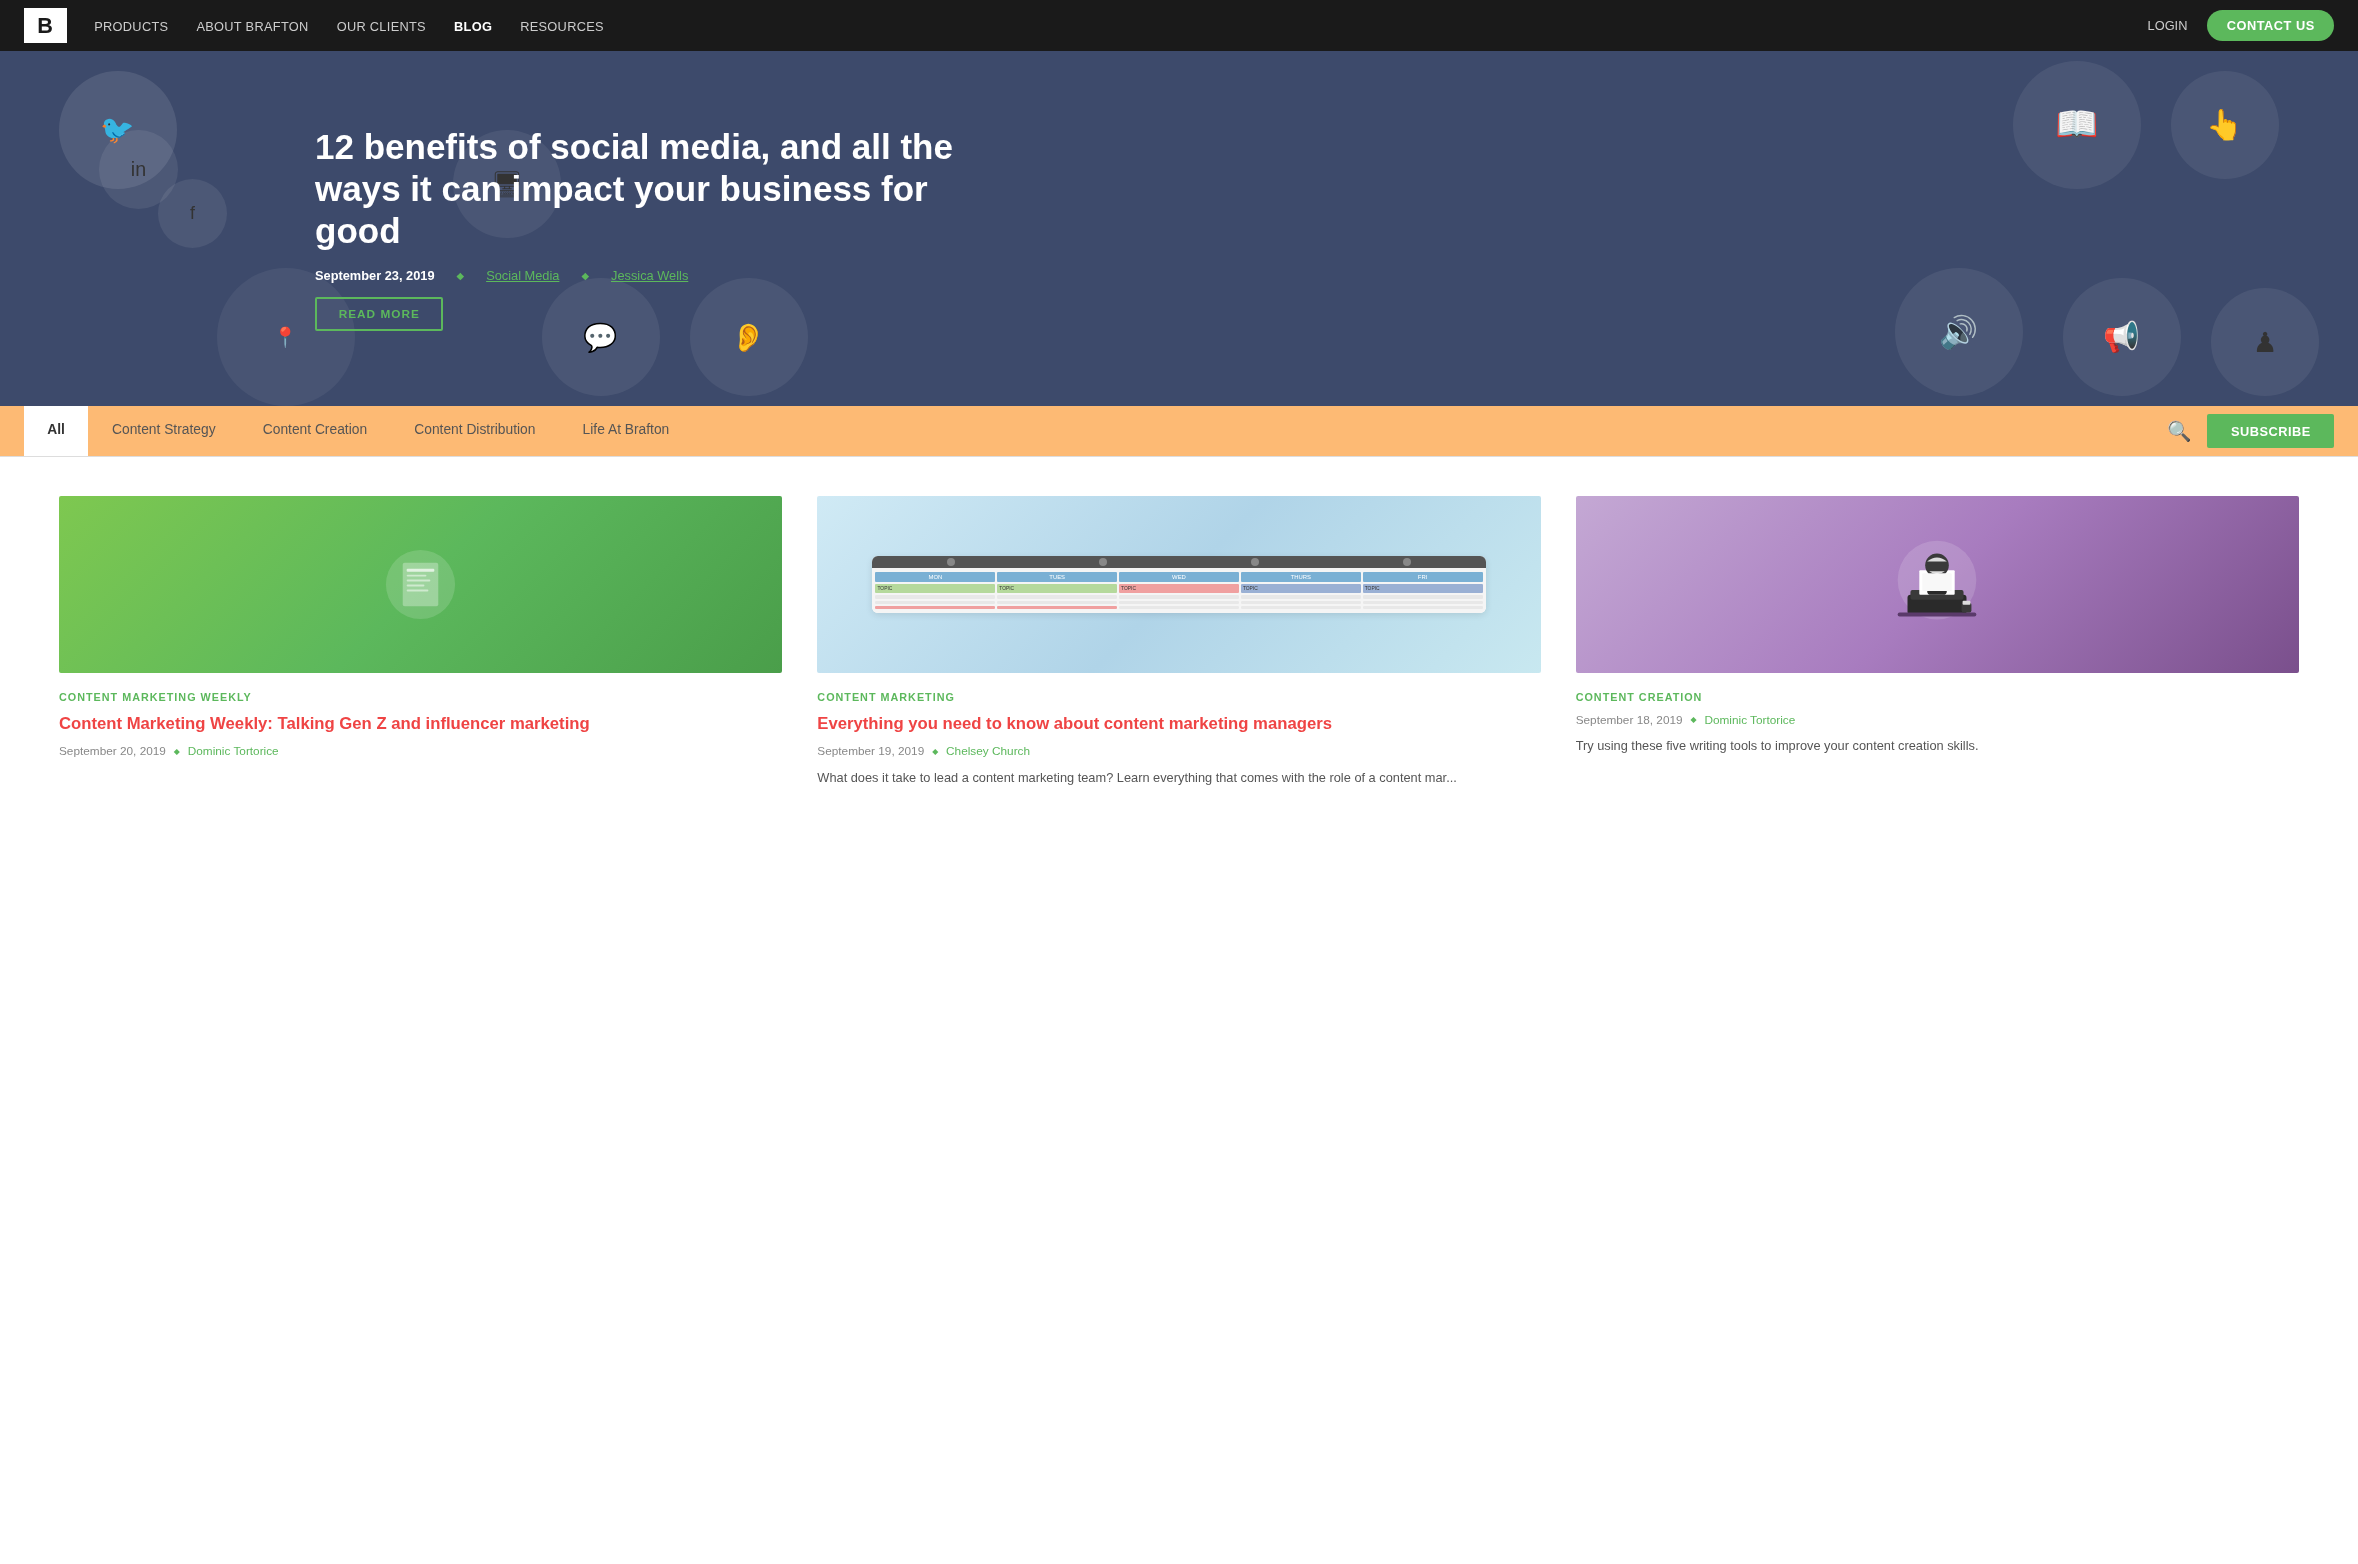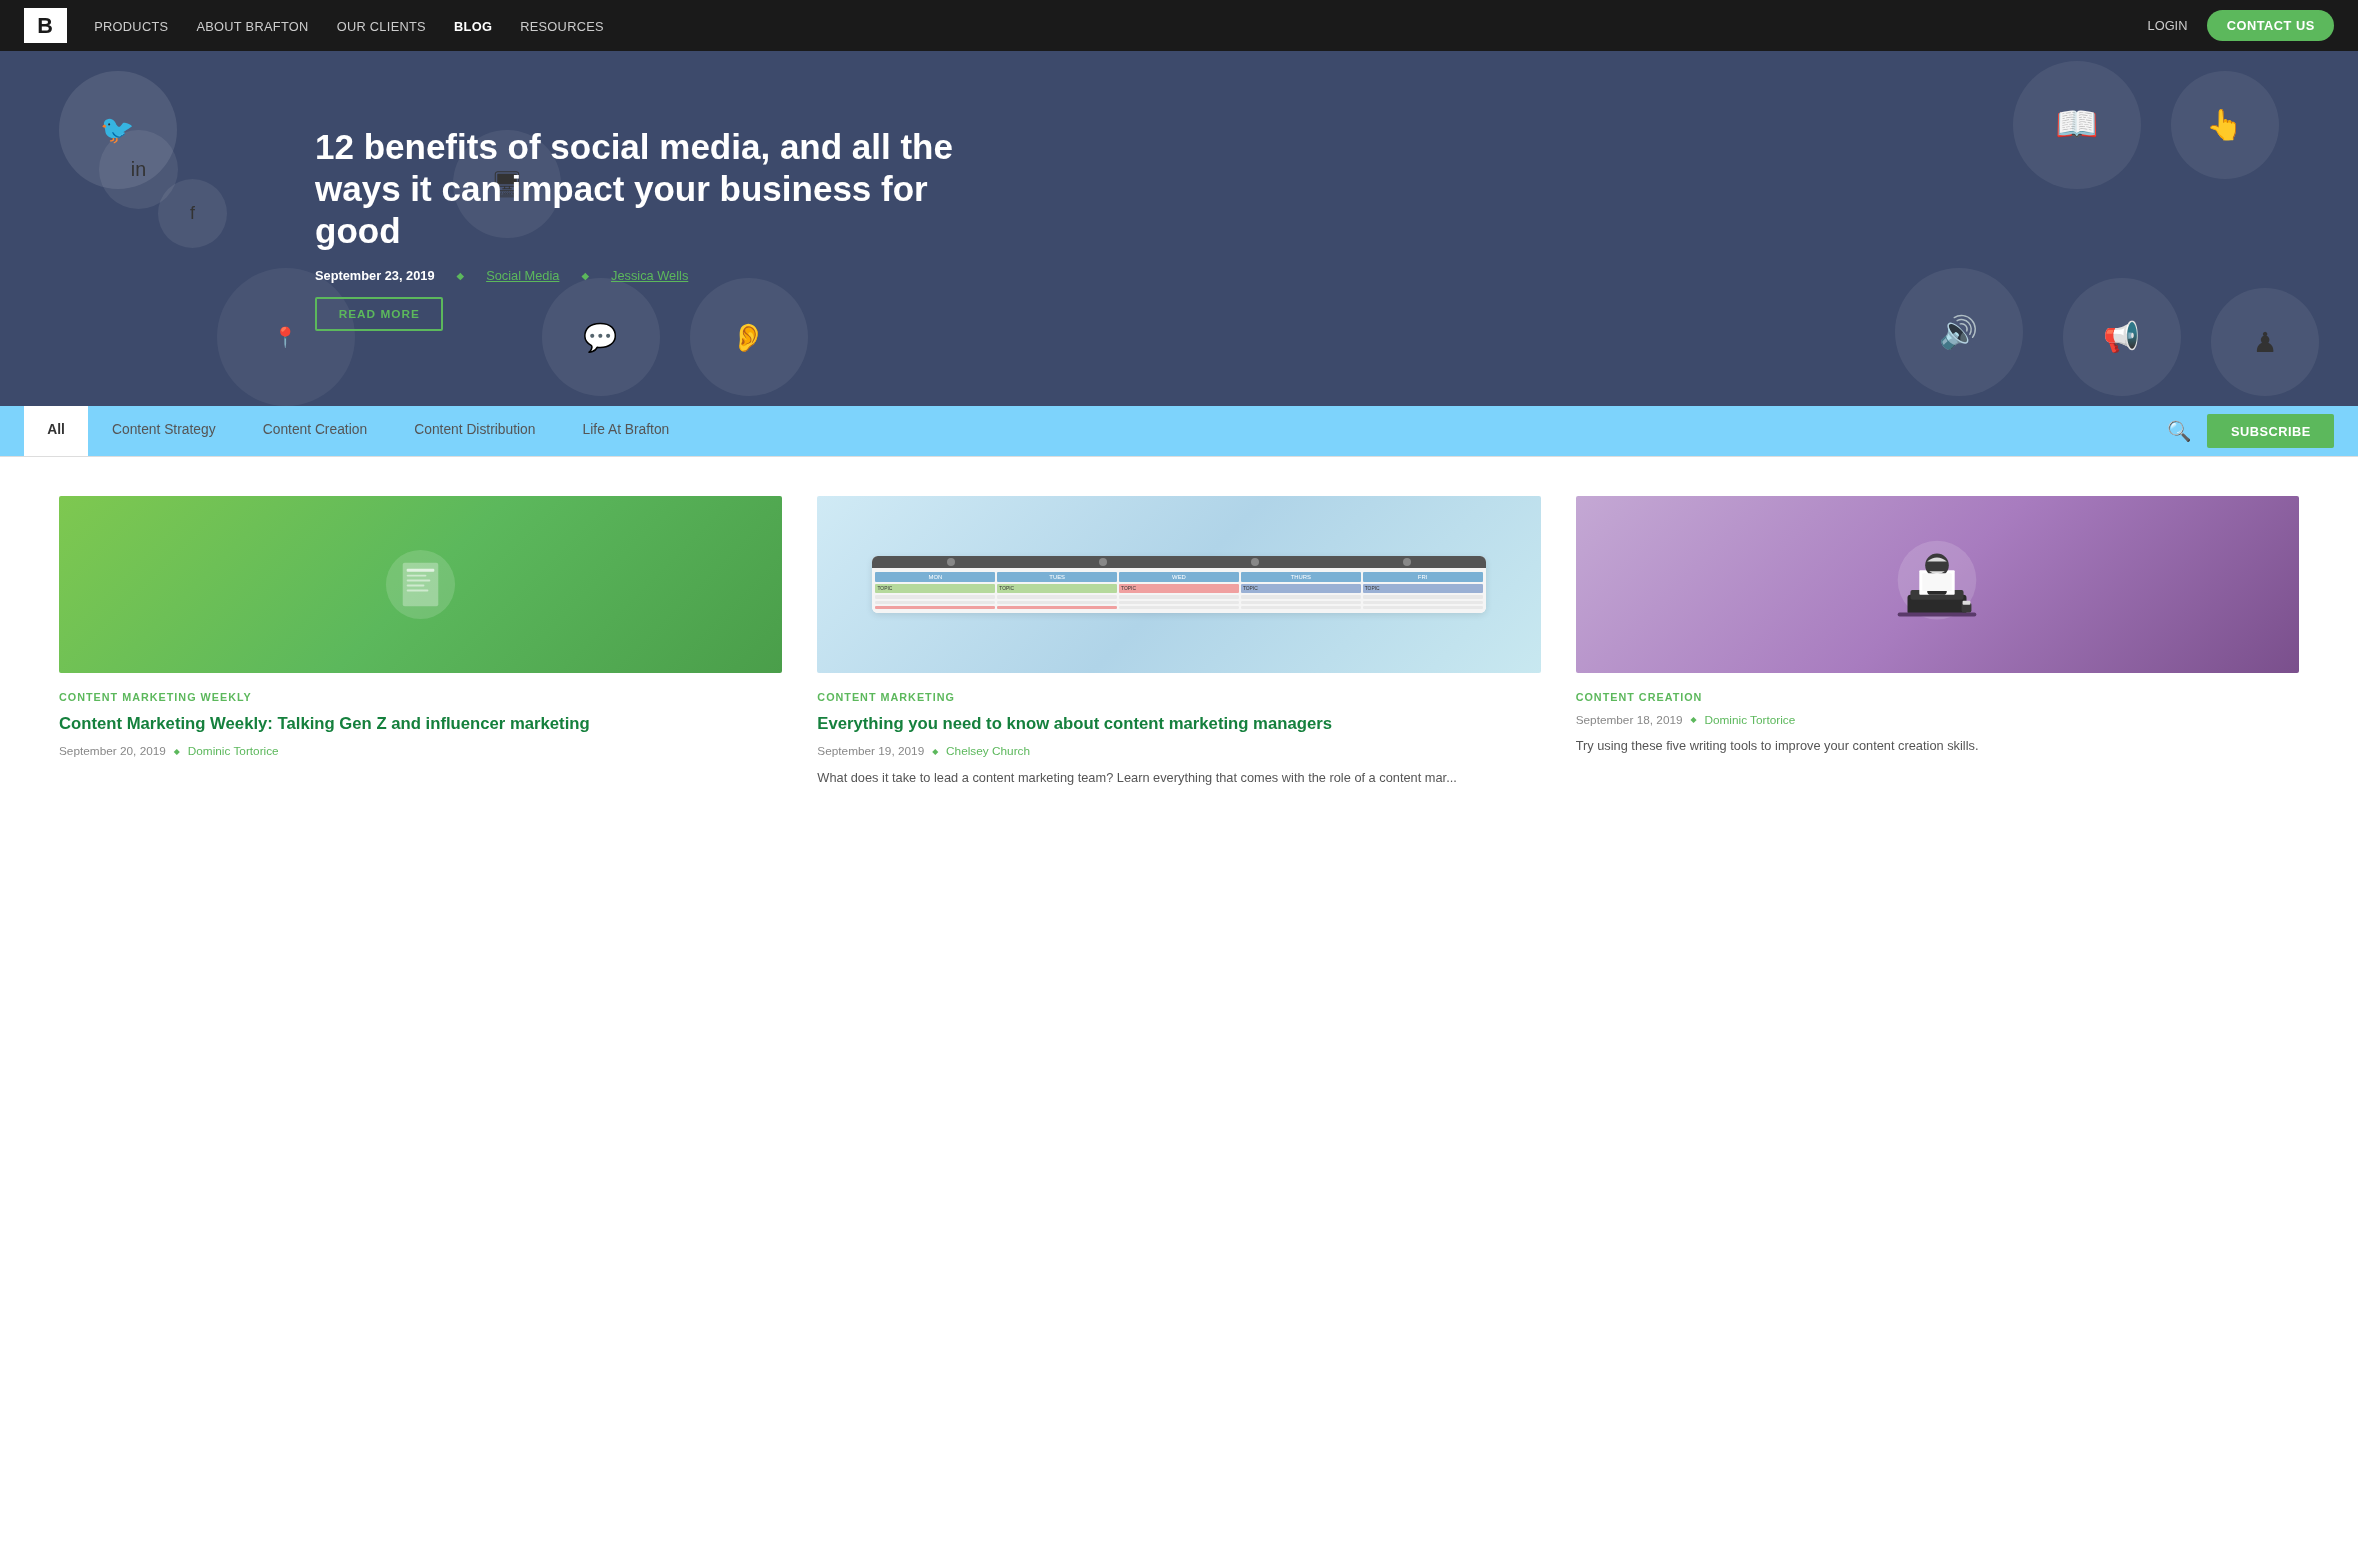--- a/index.html
+++ b/index.html
@@ -123,21 +123,21 @@
       padding: 7.9px 21.7px;
       font-size: 11.8px;
       font-weight: bold;
       letter-spacing: 1px;
       text-decoration: none;
       border-radius: 2px;
     }
 
     
     .filter-bar {
-      background: #7dd3fc;
+      background: #fdba74;
       display: flex;
       align-items: center;
       padding: 0 23.6px;
       height: 51px;
       border-bottom: 1px solid #ddd;
     }
     .filter-tabs {
       display: flex;
       list-style: none;
       flex: 1;
@@ -208,21 +208,21 @@
       font-size: 10.8px;
       font-weight: bold;
       color: #5cb85c;
       letter-spacing: 1px;
       margin-bottom: 9.9px;
       text-transform: uppercase;
     }
     .article-title {
       font-size: 16.7px;
       font-weight: bold;
-      color: #15803d;
+      color: #ef4444;
       margin-bottom: 9.9px;
       line-height: 1.3;
     }
     .article-meta {
       display: flex;
       align-items: center;
       gap: 7.9px;
       margin-bottom: 9.9px;
       font-size: 11.8px;
     }

